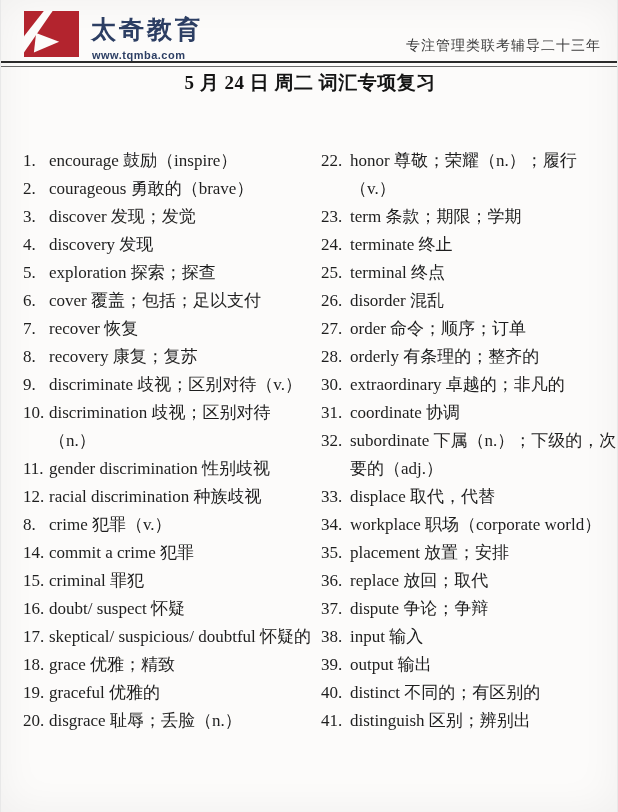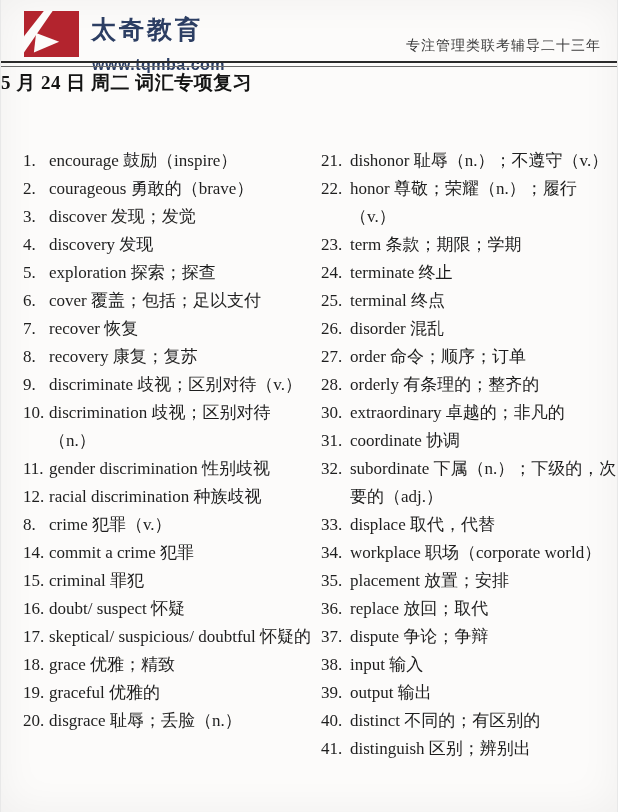--- a/index.html
+++ b/index.html
@@ -17,35 +17,35 @@
   .logo{
     position:absolute;left:23px;top:11px;width:55px;height:46px;
   }
   .brand-name{
     position:absolute;left:90px;top:13px;
     font-family:"Liberation Sans","DejaVu Sans",sans-serif;
     font-weight:bold;font-size:25px;letter-spacing:3px;
     color:var(--brand-navy,#2c3e63);
   }
   .brand-url{
-    position:absolute;left:91px;top:56px;
+    position:absolute;left:91px;top:49px;
     font-family:"Liberation Sans","DejaVu Sans",sans-serif;
-    font-weight:bold;font-size:16px;letter-spacing:0.5px;
+    font-weight:bold;font-size:11px;letter-spacing:0.5px;
     color:var(--brand-navy,#2c3e63);
   }
   .slogan{
     position:absolute;right:16px;top:37px;
     font-size:14px;color:#3a3a3a;letter-spacing:1px;
   }
   .rule-thick{position:absolute;left:0;top:61px;width:618px;height:2px;background:#2a2a2a;}
   .rule-thin{position:absolute;left:0;top:66px;width:618px;height:1px;background:#6a6a6a;}
   
   .page-title{
     position:absolute;left:0;top:70px;width:618px;
-    font-weight:bold;font-size:19px;color:#141414;
+    text-align:center;font-weight:bold;font-size:19px;color:#141414;
     letter-spacing:0.5px;
   }
   
   .vocab-col{position:absolute;top:147px;}
   .vocab-col.left{left:22px;width:292px;}
   .vocab-col.right{left:320px;width:296px;}
   .vocab-item{
     display:flex;align-items:flex-start;
     font-size:17px;line-height:28px;
   }
@@ -171,24 +171,20 @@
       </div>
 
       <div class="vocab-item">
         <span class="num">20.</span>
         <span class="txt">disgrace 耻辱；丢脸（n.）</span>
       </div>
     </div>
 
   <div class="vocab-col right">
 
-      <div class="vocab-item">
-        <span class="num">21.</span>
-        <span class="txt">dishonor 耻辱（n.）；不遵守（v.）</span>
-      </div>
 
       <div class="vocab-item">
         <span class="num">22.</span>
         <span class="txt">honor 尊敬；荣耀（n.）；履行（v.）</span>
       </div>
 
       <div class="vocab-item">
         <span class="num">23.</span>
         <span class="txt">term 条款；期限；学期</span>
       </div>

